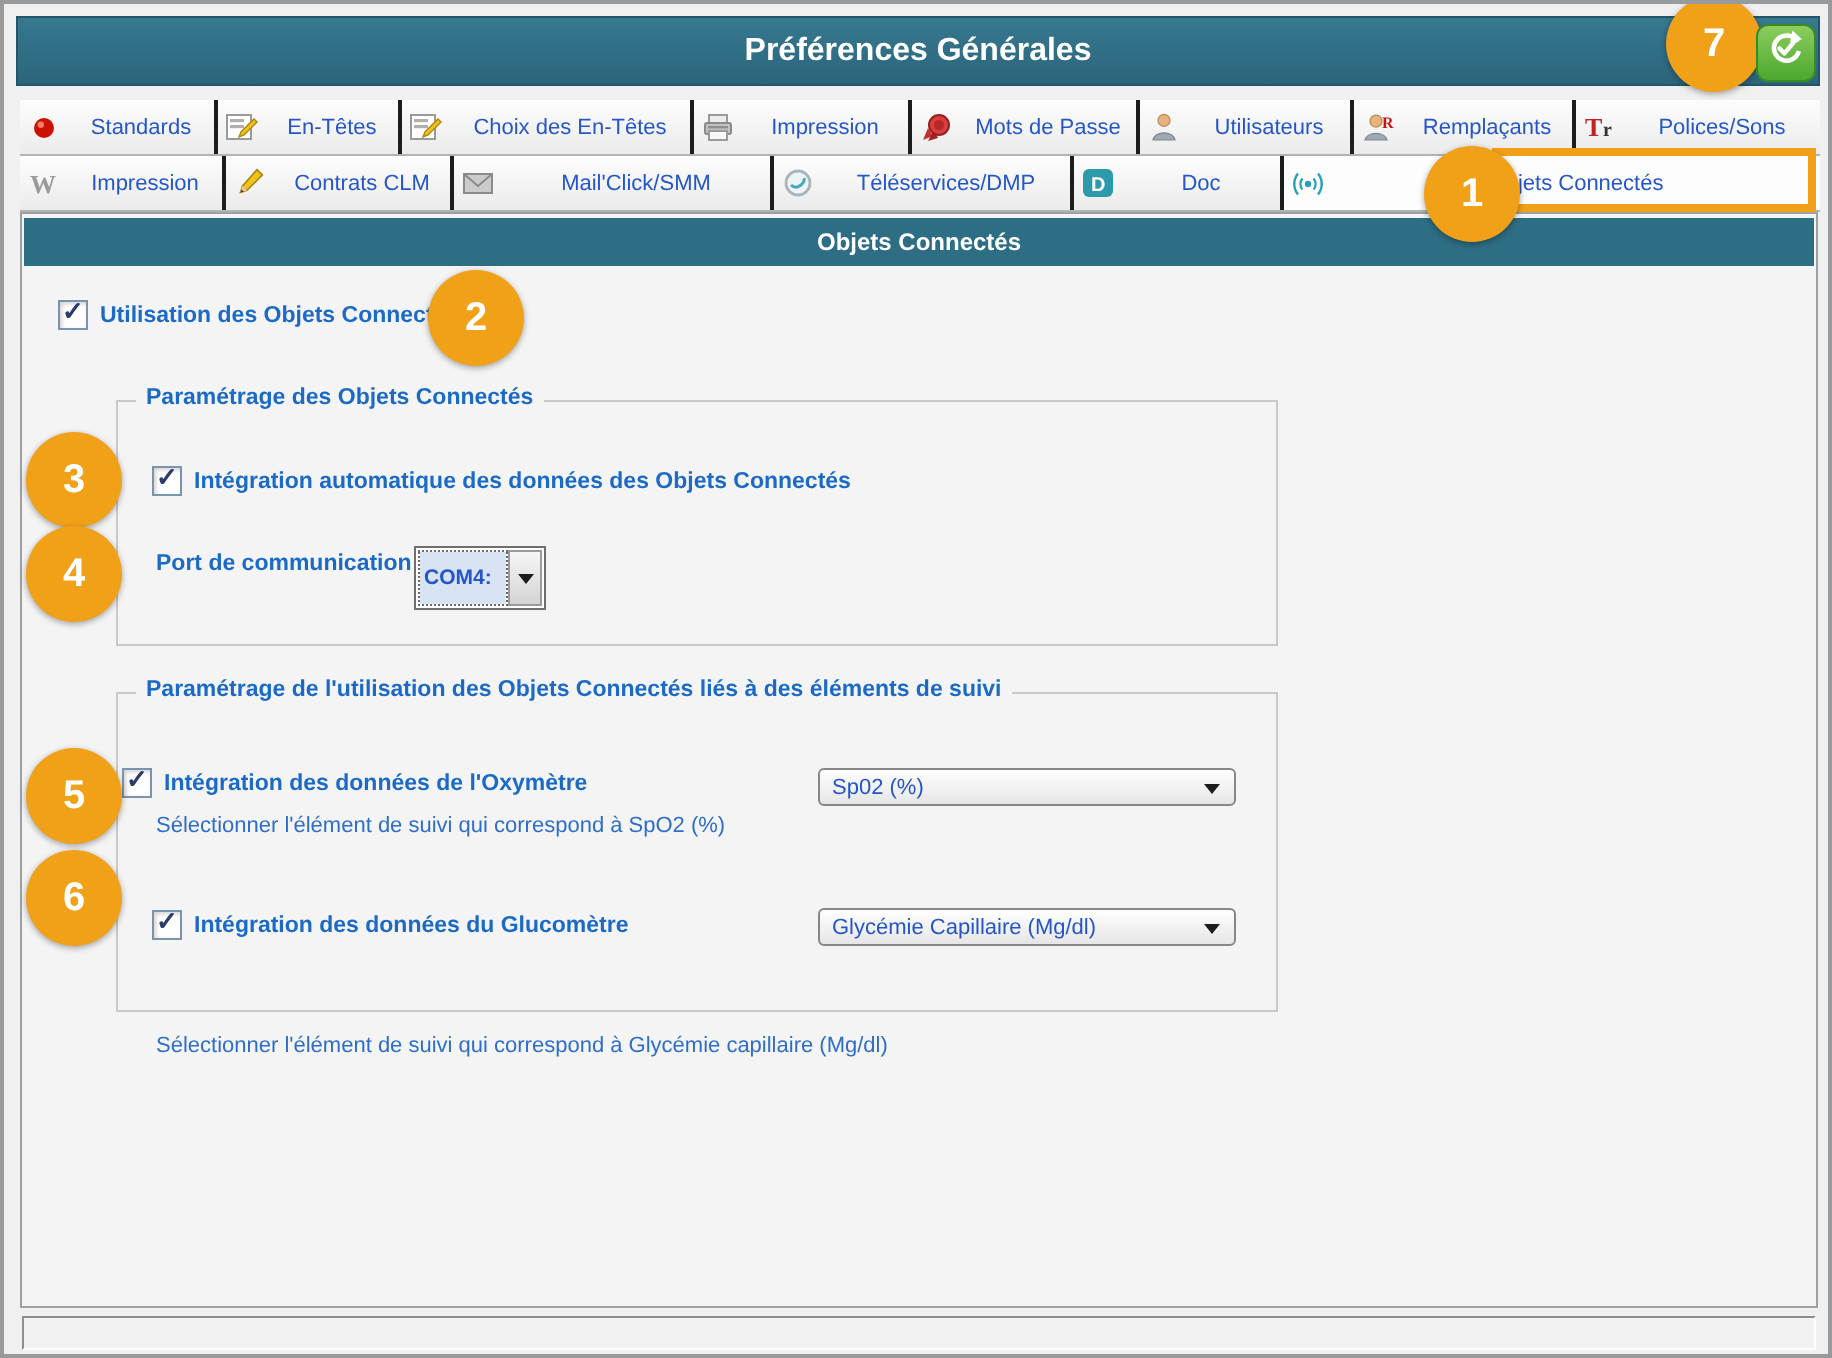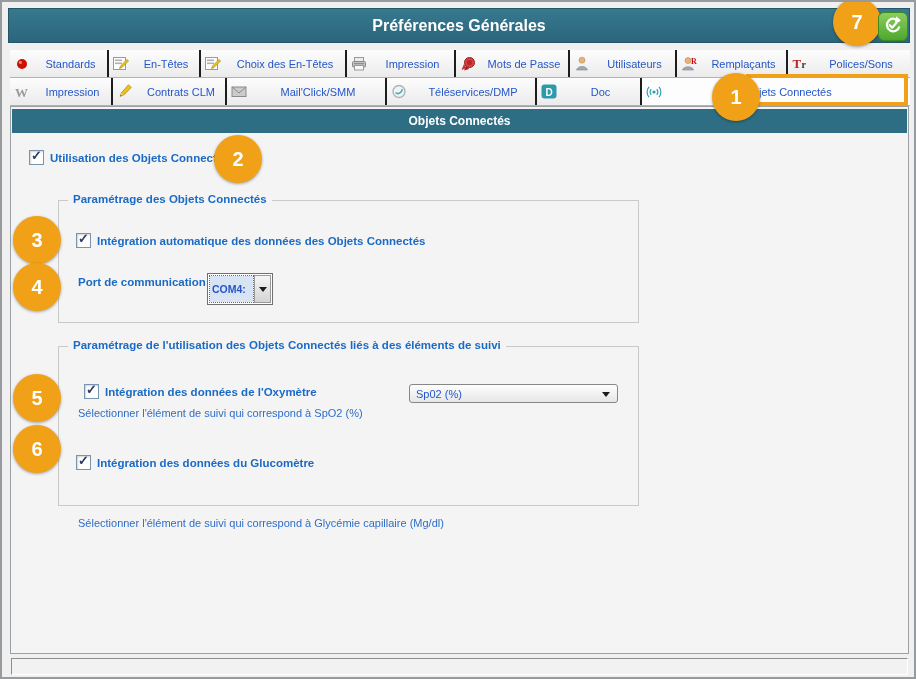--- a/index.html
+++ b/index.html
@@ -259,33 +259,37 @@
         <span class="combo-value">COM4:</span>
         <span class="combo-btn">
             <span class="tri"></span>
           </span>
       </div>
     </div>
 
     <div class="groupbox" style="left:47px;top:239px;width:581px;height:160px;">
       <span class="legend">Paramétrage de l'utilisation des Objets Connectés liés à des éléments de suivi</span>
 
-      <div class="cb-row" style="left:25px;top:37px;">
+      <div class="cb-row" style="left:2px;top:37px;">
         <span class="checkbox checked"></span>
         <span class="cb-label">Intégration des données de l'Oxymètre</span>
       </div>
       <div class="bigselect" style="left:350px;top:37px;">
         <span>Sp02 (%)</span>
         <span class="tri"></span>
       </div>
       <span class="note" style="left:19px;top:60px;">Sélectionner l'élément de suivi qui correspond à SpO2 (%)</span>
 
       <div class="cb-row" style="left:17px;top:108px;">
         <span class="checkbox checked"></span>
         <span class="cb-label">Intégration des données du Glucomètre</span>
+      </div>
+      <div class="bigselect" style="left:350px;top:107px;">
+        <span>Glycémie Capillaire (Mg/dl)</span>
+        <span class="tri"></span>
       </div>
       <span class="note" style="left:19px;top:130px;margin-top:40px;">Sélectionner l'élément de suivi qui correspond à Glycémie capillaire (Mg/dl)</span>
     </div>
   </div>
 
   <div class="statusbar"></div>
 
   <div class="badge badge-1">1</div>
   <div class="badge badge-2">2</div>
   <div class="badge badge-3">3</div>

